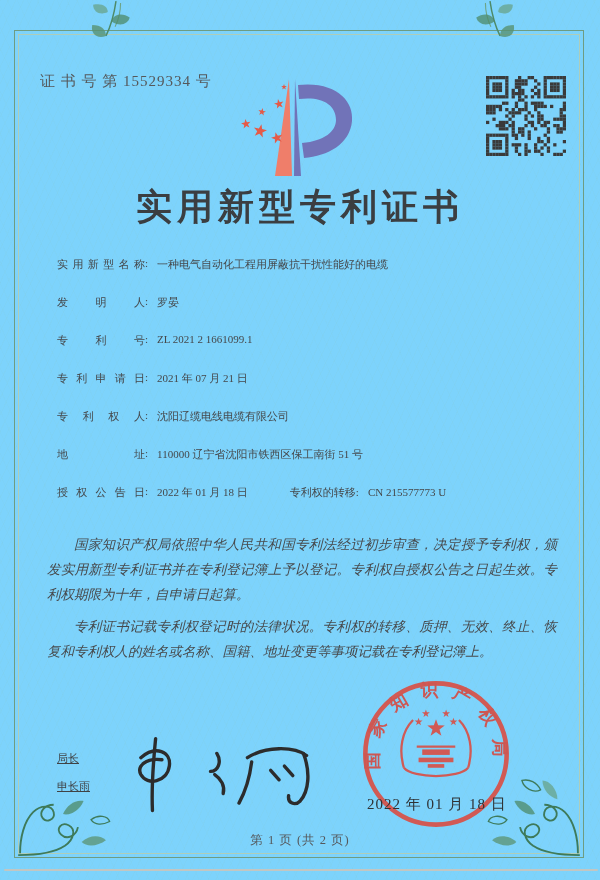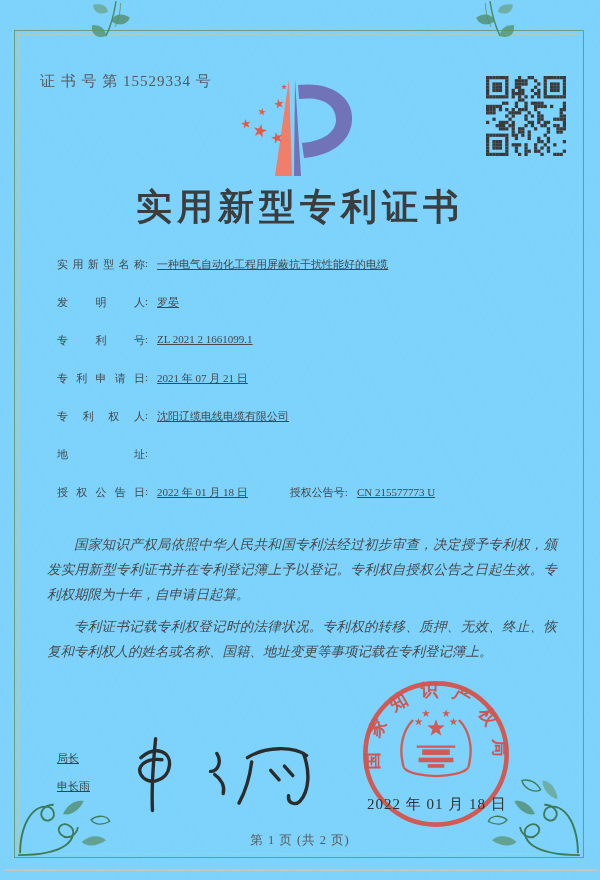--- a/index.html
+++ b/index.html
@@ -22,21 +22,21 @@
   .certno{position:absolute;left:40px;top:72px;font-size:15px;letter-spacing:1px;color:#55585b;}
   .logo{position:absolute;left:232px;top:72px;width:160px;height:112px;}
   .qr{position:absolute;left:486px;top:76px;width:80px;height:80px;}
   .title{position:absolute;left:0;top:183px;width:100%;text-align:center;
     font-size:36px;letter-spacing:5px;color:#3b3e41;font-weight:700;}
 
   .fields{position:absolute;left:57px;top:257px;right:36px;}
   .frow{display:flex;align-items:flex-start;height:15px;margin-bottom:23px;font-size:11px;white-space:nowrap;}
   .flabel{display:inline-block;width:88px;text-align:justify;text-align-last:justify;color:#45484b;}
   .fcolon{margin-right:9px;}
-  .fvalue{color:#45484b;text-decoration:underline;}
+  .fvalue{color:#45484b;}
   .pair2{margin-left:42px;display:flex;align-items:baseline;}
   .flabel2{margin-right:0;}
 
   .paras{position:absolute;left:40px;right:36px;top:525px;}
   .paras p{margin:7px;font-size:13.5px;line-height:25px;text-indent:2em;text-align:justify;
     font-style:italic;color:#474a4d;}
 
   .signer{position:absolute;left:57px;top:744px;font-size:11px;line-height:28px;color:#3f4245;text-decoration:underline;}
   .signature{position:absolute;left:122px;top:726px;width:215px;height:95px;}
 
@@ -417,27 +417,28 @@
       <span class="fvalue">2021 年 07 月 21 日</span>
     </div>
     <div class="frow">
       <span class="flabel">专利权人</span>
         <span class="fcolon">:</span>
       <span class="fvalue">沈阳辽缆电线电缆有限公司</span>
     </div>
     <div class="frow">
       <span class="flabel">地址</span>
         <span class="fcolon">:</span>
+      <span class="fvalue">110000 辽宁省沈阳市铁西区保工南街 51 号</span>
     </div>
     <div class="frow">
       <span class="flabel">授权公告日</span>
         <span class="fcolon">:</span>
       <span class="fvalue">2022 年 01 月 18 日</span>
       <span class="pair2">
-        <span class="flabel2">授权公告号</span>
+        <span class="flabel2">专利权的转移</span>
           <span class="fcolon">:</span>
         <span class="fvalue">CN 215577773 U</span>
       </span>
     </div>
   </div>
 
   <div class="paras">
     <p>国家知识产权局依照中华人民共和国专利法经过初步审查，决定授予专利权，颁发实用新型专利证书并在专利登记簿上予以登记。专利权自授权公告之日起生效。专利权期限为十年，自申请日起算。</p>
     <p>专利证书记载专利权登记时的法律状况。专利权的转移、质押、无效、终止、恢复和专利权人的姓名或名称、国籍、地址变更等事项记载在专利登记簿上。</p>
   </div>

